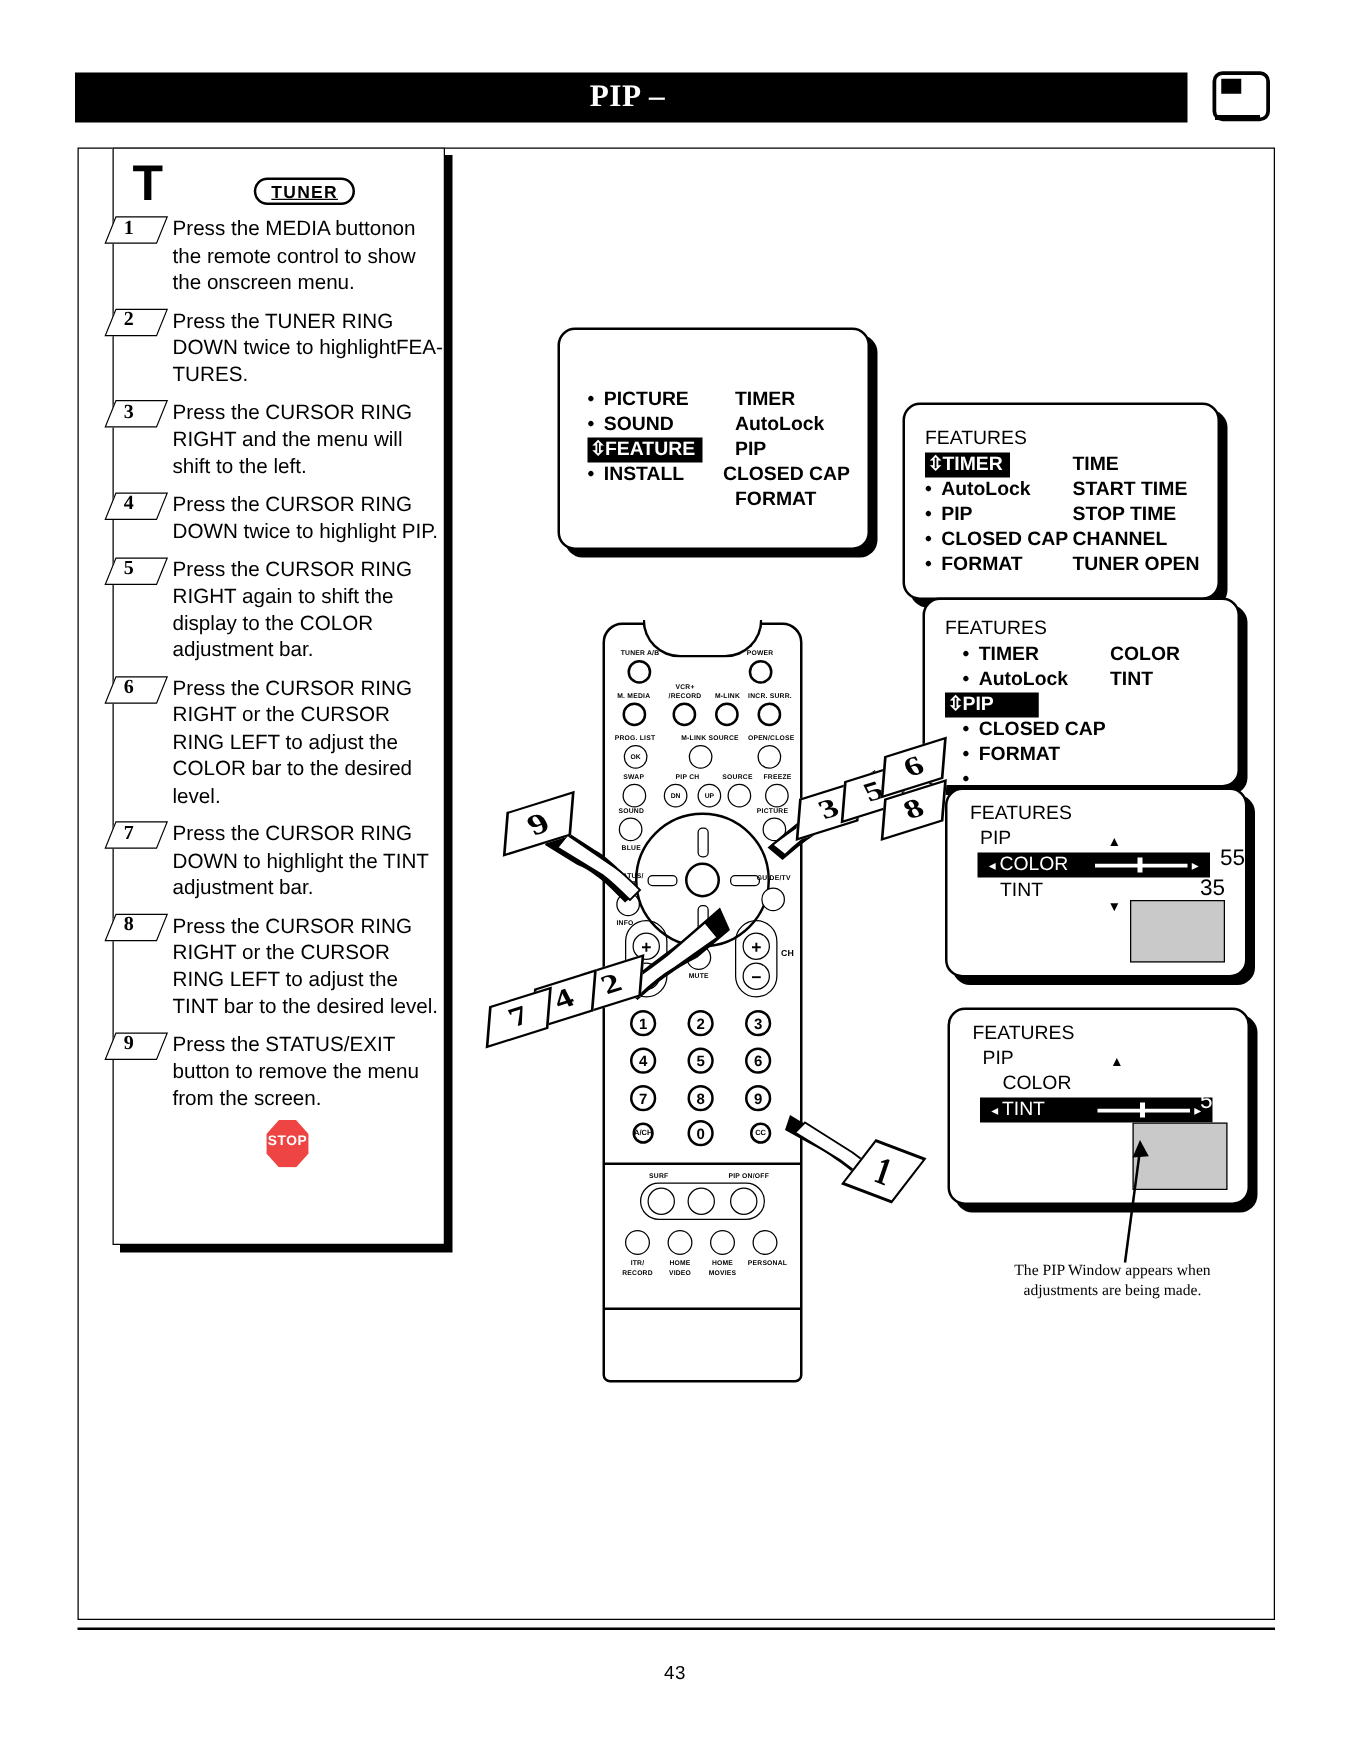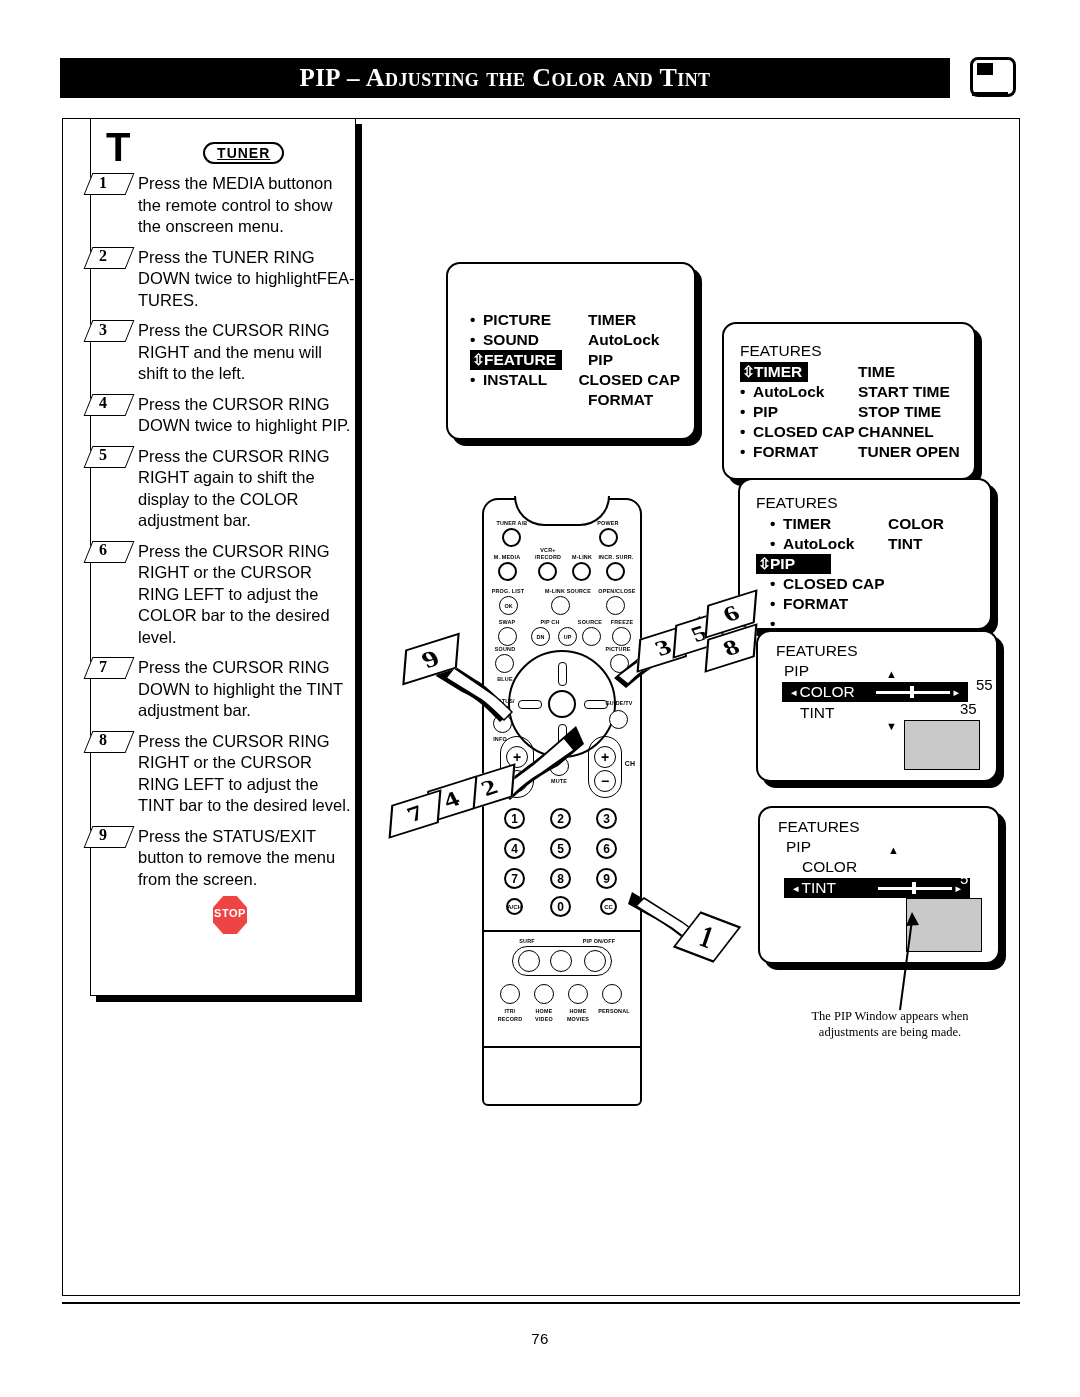--- a/index.html
+++ b/index.html
@@ -84,21 +84,21 @@
   
   .slider-row{display:flex;align-items:center;background:#000;color:#fff;
               padding:1px 6px;width:186px;box-sizing:border-box;}
   .slider-row .lbl{width:76px;}
   .slider-track{position:relative;flex:1;height:14px;}
   .slider-track .bar{position:absolute;left:0;top:6px;width:100%;height:3px;background:#fff;}
   .slider-track .knob{position:absolute;top:1px;width:4px;height:12px;background:#fff;}
   .arrow-l,.arrow-r{font-size:11px;padding:0 3px;}
   .updown{position:absolute;font-size:11px;}
   .pipwin-gray{position:absolute;background:#c9c9c9;border:1px solid #000;}
-  .numval{position:absolute;font-size:15px;}
+  .numval{position:absolute;font-size:18px;}
 
   
   #remote{position:absolute;left:482px;top:498px;width:160px;height:608px;}
   #remote-body{position:absolute;left:0;top:0;width:160px;height:608px;
                border:2px solid #000;border-radius:16px 16px 6px 6px;background:#fff;
                box-sizing:border-box;}
   #remote-top-arc{position:absolute;left:32px;top:-2px;width:96px;height:30px;
                   border:2px solid #000;border-top:none;border-radius:0 0 48px 48px;
                   box-sizing:border-box;background:#fff;}
   .rlbl{position:absolute;font-size:5.4px;font-weight:bold;letter-spacing:.2px;
@@ -133,21 +133,20 @@
   #caption{position:absolute;left:760px;top:1008px;width:260px;text-align:center;
            font-family:"Liberation Serif", serif;font-size:12.5px;line-height:16px;}
 </style>
 </head>
 <body>
 
 <div id="title-bar"></div>
 <div id="title-text">
   <span>PIP</span>
   <span style="padding:0 6px;">–</span>
-  <span class="smallcaps" style="font-variant:small-caps;font-size:26px;">Adjusting the Color and Tint</span>
 </div>
 <div id="tv-icon">
   <div class="screen"></div>
   <div class="pipwin"></div>
   <div class="base"></div>
 </div>
 
 <div id="page-frame"></div>
 
 <div id="instr-shadow"></div>
@@ -526,13 +525,13 @@
 
 <svg style="position:absolute;left:626px;top:876px;width:100px;height:80px;">
   <path d="M6,16 L46,40 C56,46 68,54 76,60 L64,70 L54,60 C44,52 32,44 20,38 L2,28 Z" fill="#000"></path>
   <path d="M18,22 L56,46 C64,52 72,58 78,62 L70,70 C62,64 54,58 46,52 L10,30 Z" fill="#fff" stroke="#000" stroke-width="1.5"></path>
 </svg>
 <div class="callout" style="left:682px;top:918px;width:46px;height:34px;transform:skewX(-24deg) rotate(18deg);">
   <span style="font-size:27px;">1</span>
 </div>
 
 <div id="footer-rule"></div>
-<div id="page-number">76</div>
+<div id="page-number">43</div>
 
 </body></html>

